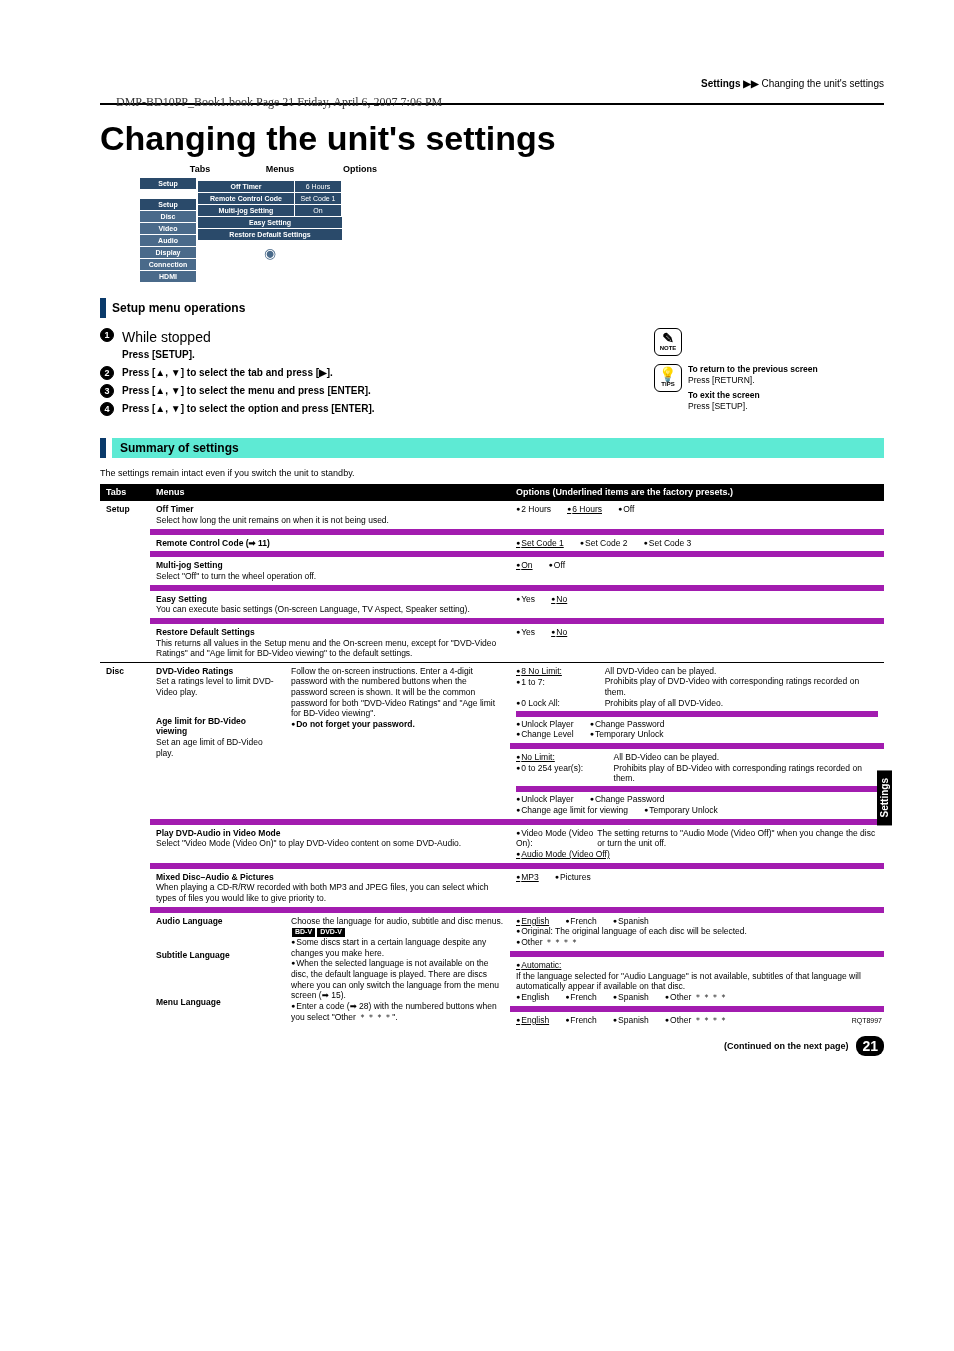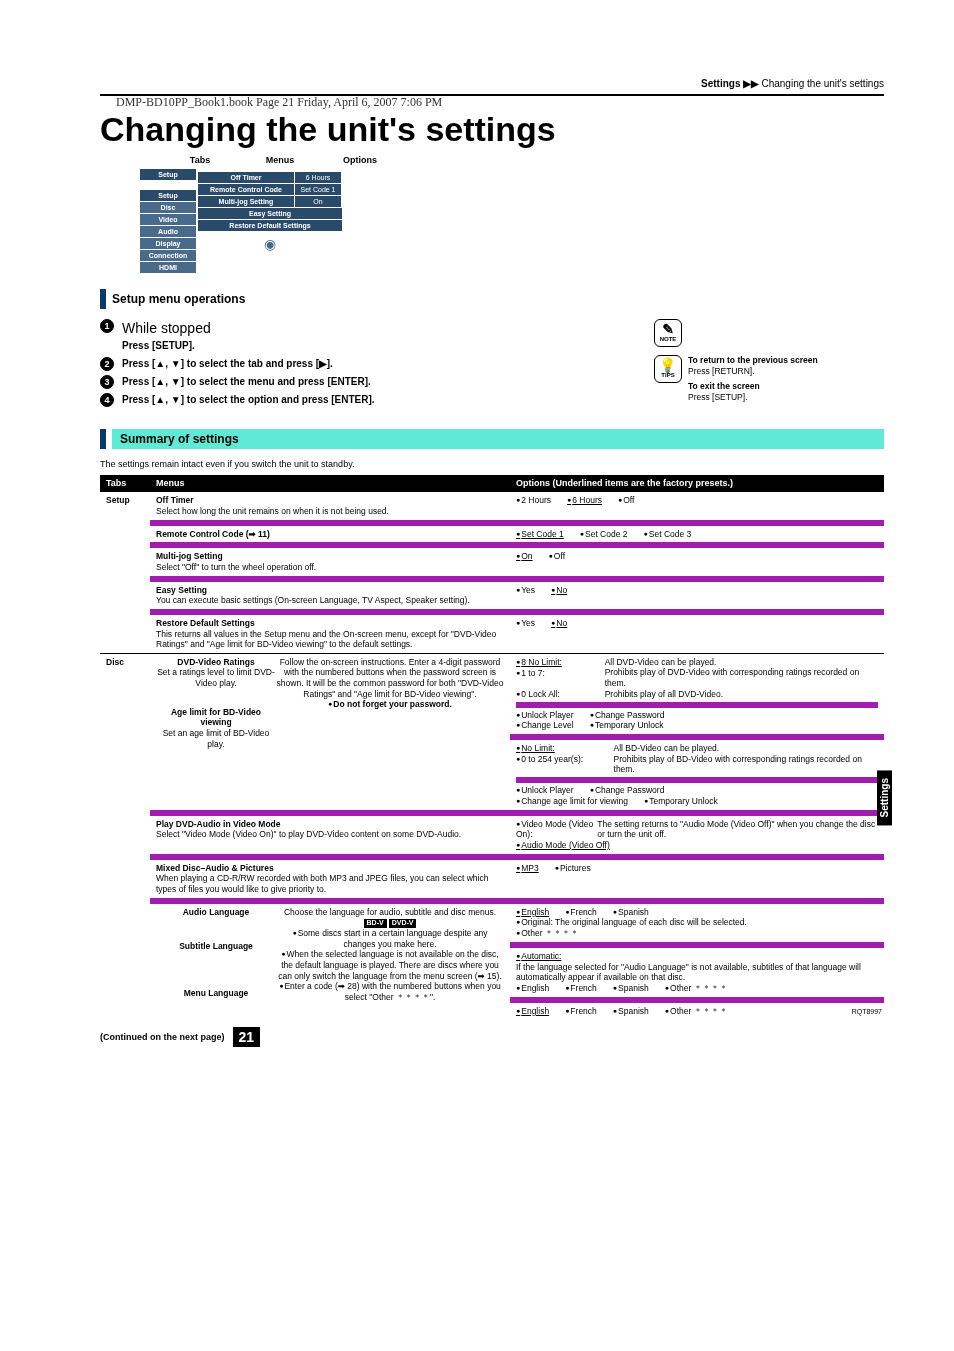--- a/index.html
+++ b/index.html
@@ -9,21 +9,21 @@
     color: #000;
     background: #fff;
     width: 954px;
     position: relative;
   }
   .page { padding: 78px 70px 40px 100px; position: relative; }
   .header-line {
     text-align: right;
     font-size: 10px;
     font-weight: bold;
-    margin-bottom: 5px;
+    margin-bottom: 14px;
   }
   .header-line .sub { font-weight: normal; }
   .header-rule { height: 2px; background: #000; margin-bottom: 14px; }
   h1.main-title {
     font-size: 34px;
     font-weight: 800;
     margin-bottom: 6px;
   }
   .menu-labels {
     display: flex;
@@ -146,45 +146,46 @@
     padding-right: 2px;
   }
   .menu-col-td { width: 360px; }
   .menu-title { font-weight: bold; }
   .sep { border-top: 1px solid #000; }
   .sep-light { border-top: 6px solid #a21caf; }
   .opt-cell { }
   .opt-line { display: flex; flex-wrap: wrap; gap: 2px 16px; }
   .u { text-decoration: underline; }
   .bullet::before { content: "●"; margin-right: 1px; font-size: 7px; position: relative; top: -1px; }
-  .two-col { display: flex; gap: 0; text-align: center; }
+  .two-col { display: flex; gap: 15px; }
   .two-col > div:first-child { width: 120px; flex-shrink: 0; }
   .badge {
     display: inline-block;
     background: #000;
     color: #fff;
     font-size: 7px;
     padding: 0 3px;
     font-weight: bold;
     margin: 0 1px;
   }
   .footer-row {
     display: flex;
-    justify-content: flex-start;
+    justify-content: flex-end;
     align-items: center;
     gap: 8px;
     margin-top: 8px;
     font-size: 9px;
   }
   .page-num {
     background: #000;
     color: #fff;
     font-weight: bold;
     font-size: 14px;
     padding: 2px 6px;
+    border-radius: 9px;
   }
   .side-tab {
     position: absolute;
     right: 62px;
     top: 770px;
     background: #000;
     color: #fff;
     font-weight: bold;
     font-size: 10px;
     writing-mode: vertical-rl;

